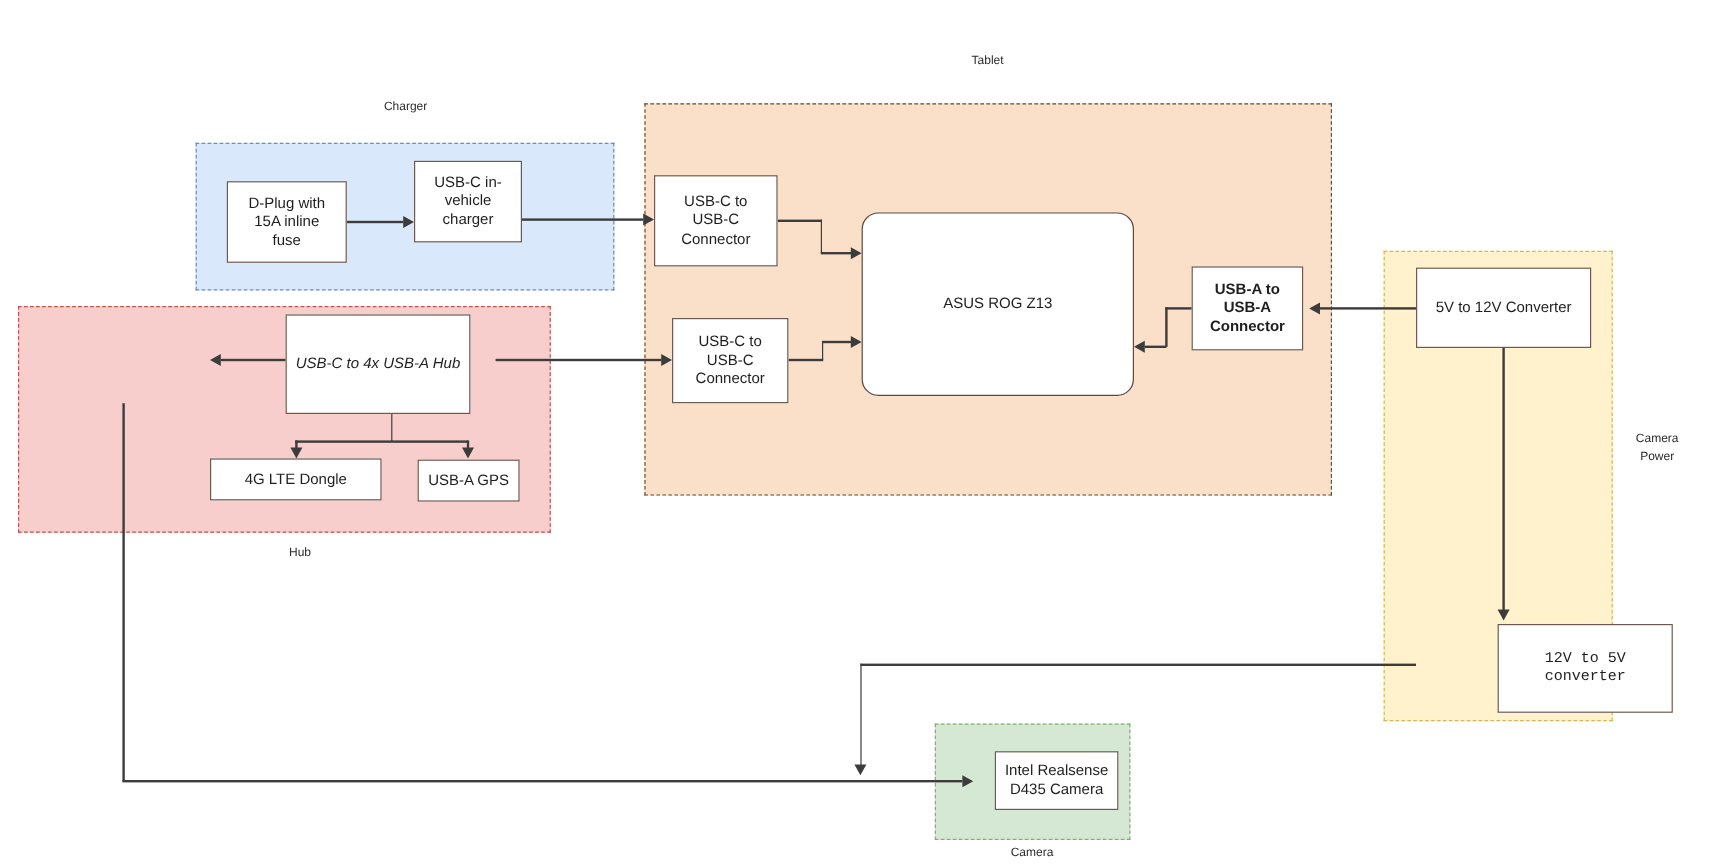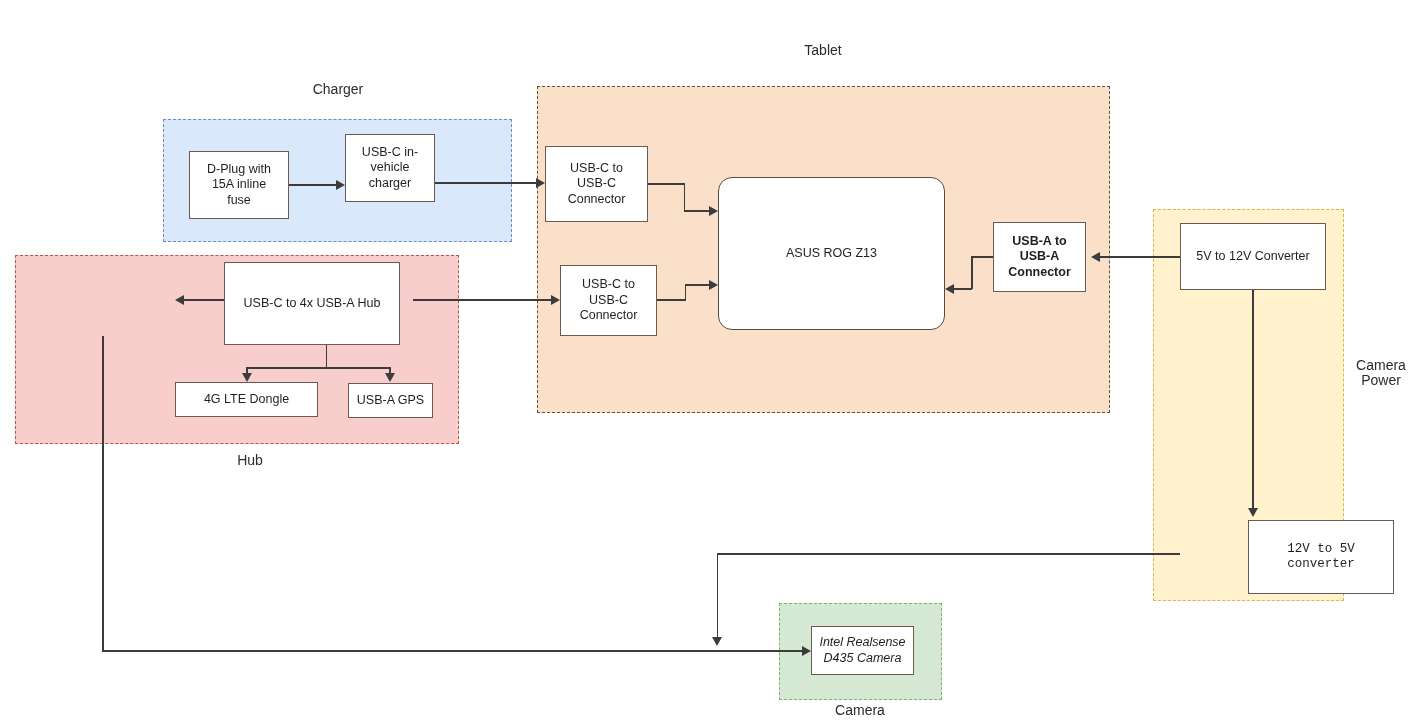--- a/index.html
+++ b/index.html
@@ -16,21 +16,21 @@
     overflow: hidden;
   }
   
   .group {
     position: absolute;
     box-sizing: border-box;
     border: 1.5px dashed;
   }
   .group-label {
     position: absolute;
-    font-size: 14px;
+    font-size: 10px;
     color: #2b2b2b;
     text-align: center;
     line-height: 15px;
     white-space: pre-line;
   }
   
   .node {
     position: absolute;
     box-sizing: border-box;
     background: #ffffff;
@@ -170,22 +170,22 @@
 
   <div class="node" style="left:993px; top:222px; width:93px; height:70px;font-weight:bold;">USB-A to
 USB-A
 Connector</div>
 
   <div class="node" style="left:1180px; top:223px; width:146px; height:67px;">5V to 12V Converter</div>
 
   <div class="node" style="left:1248px; top:520px; width:146px; height:74px;font-family:Liberation Mono, monospace;">12V to 5V converter</div>
 
 
-  <div class="node" style="left:224px; top:262px; width:176px; height:83px;">USB-C to 4x USB-A Hub</div>
+  <div class="node" style="left:238px; top:262px; width:154px; height:83px;font-style:italic;">USB-C to 4x USB-A Hub</div>
 
   <div class="node" style="left:175px; top:382px; width:143px; height:35px;">4G LTE Dongle</div>
 
   <div class="node" style="left:348px; top:383px; width:85px; height:35px;text-align:center;">USB-A GPS</div>
 
-  <div class="node" style="left:811px; top:626px; width:103px; height:49px;font-style:italic;">Intel Realsense
+  <div class="node" style="left:829px; top:626px; width:103px; height:49px;">Intel Realsense
 D435 Camera</div>
 
 </div>
 
 </body></html>

